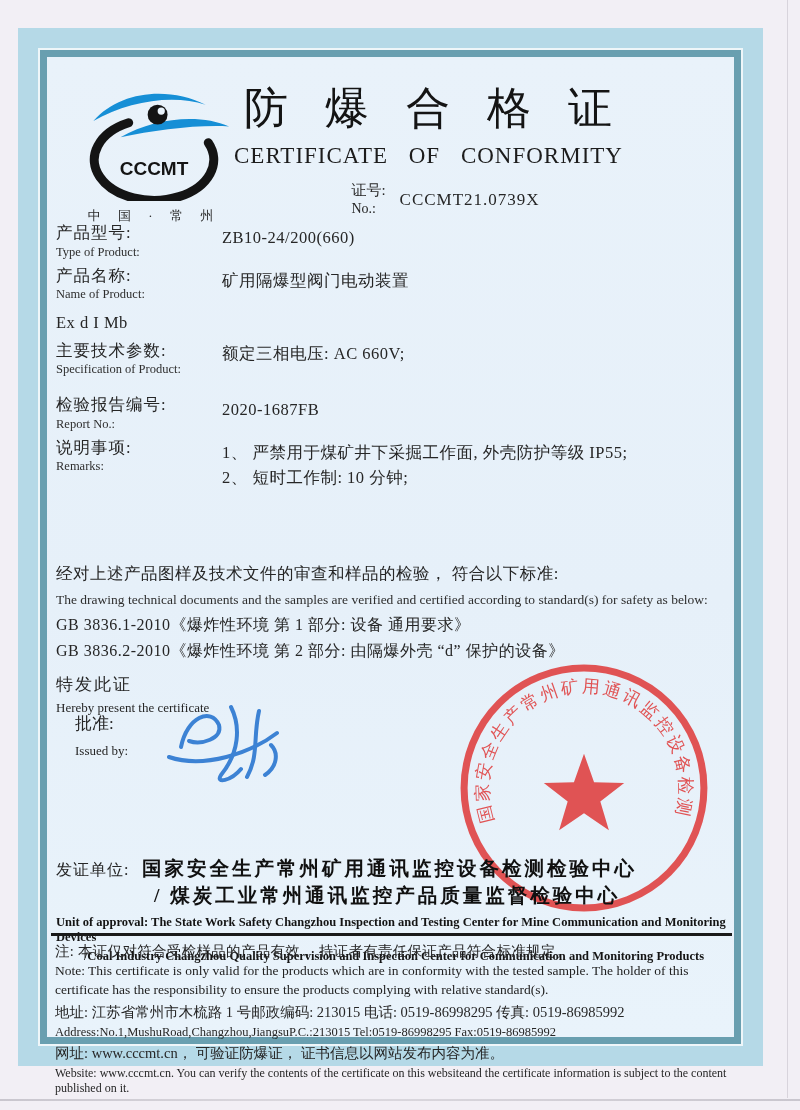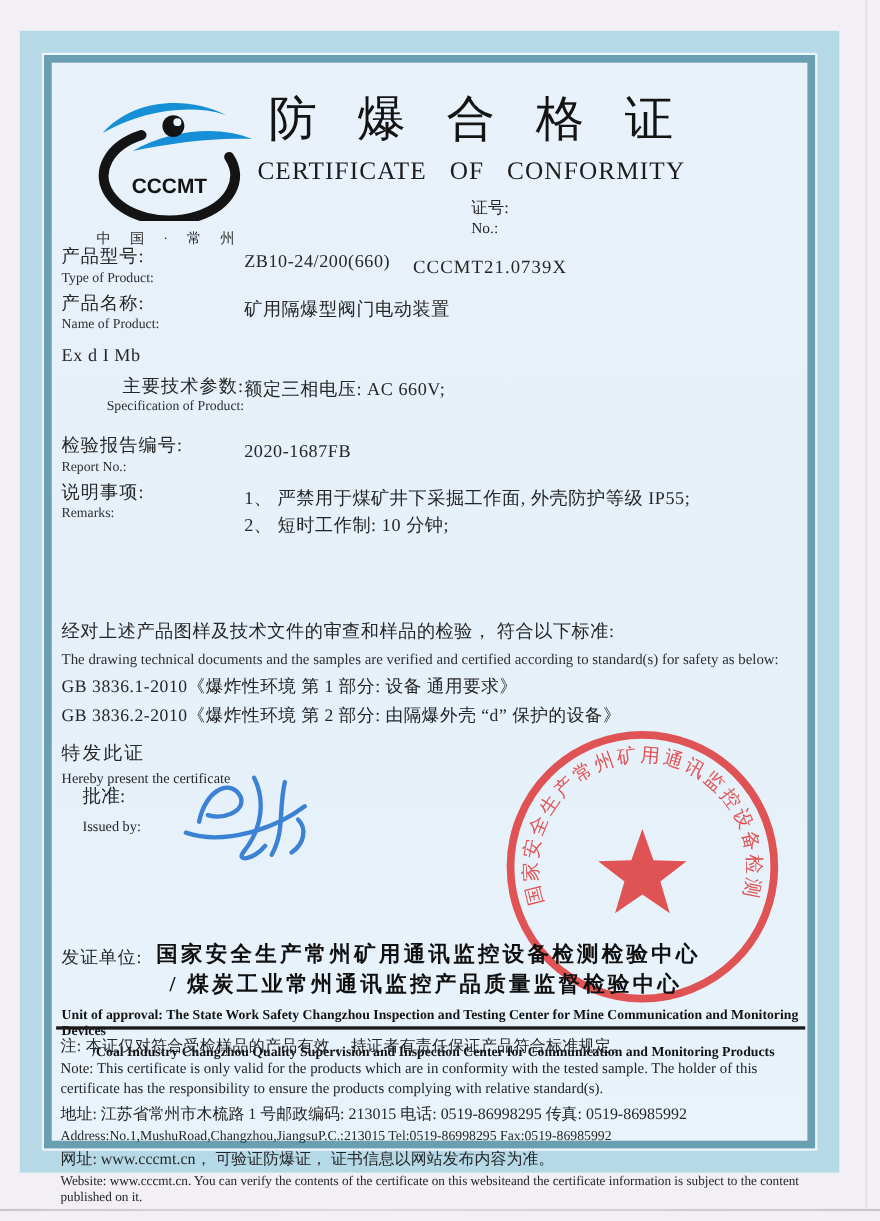--- a/index.html
+++ b/index.html
@@ -22,34 +22,34 @@
       background:linear-gradient(180deg,#e9f2fa 0%,#e6f0f9 55%,#e9f3fb 100%);}
 
   
   .logo{position:absolute;left:12px;top:22px;width:190px;text-align:center;}
   .logo-region{font-size:13px;letter-spacing:7px;color:#2b2b2b;margin-top:2px;}
   .title-cn{position:absolute;top:22px;left:12px;right:0;text-align:center;
       transform:translateX(38px);font-size:44px;letter-spacing:13px;color:#141414;white-space:nowrap;}
   .title-en{position:absolute;top:86px;left:0;right:0;text-align:center;
       transform:translateX(38px);font-size:23px;letter-spacing:1px;word-spacing:14px;color:#1c1c1c;}
   .certno{position:absolute;top:124px;left:0;right:0;display:flex;justify-content:center;
-      transform:translateX(55px);align-items:center;gap:14px;flex-direction:column;}
+      transform:translateX(55px);align-items:center;gap:14px;}
   .certno .lbls{text-align:left;line-height:1.25;}
   .certno .cn{font-size:15px;} .certno .en{font-size:14px;}
   .certno .val{font-size:17px;letter-spacing:1px;padding-top:2px;}
 
   
   .fields{position:absolute;top:166px;left:9px;right:4px;}
   .frow{display:flex;margin-bottom:5px;}
   .frow .lab{width:166px;flex:0 0 166px;}
   .frow .lab .cn{font-size:16.5px;letter-spacing:1px;line-height:1.25;}
   .frow .lab .en{font-size:12.5px;line-height:1.35;color:#2e2e2e;}
   .frow .val{font-size:16.5px;padding-top:3px;letter-spacing:.5px;line-height:1.5;}
   .frow.gap{margin-top:17px;}
-  .frow.specrow{margin-bottom:16px;text-align:right;}
+  .frow.specrow{margin-bottom:16px;}
   .frow.specrow .val{padding-top:1px;}
 
   
   .standards{position:absolute;top:506px;left:9px;right:4px;}
   .standards .cn{font-size:16.5px;letter-spacing:.5px;margin-bottom:7px;}
   .standards .en{font-size:13.5px;margin-bottom:4px;color:#2e2e2e;}
   .standards .gb{font-size:16px;letter-spacing:.5px;line-height:1.65;}
 
   
   .present{position:absolute;top:616px;left:9px;}

